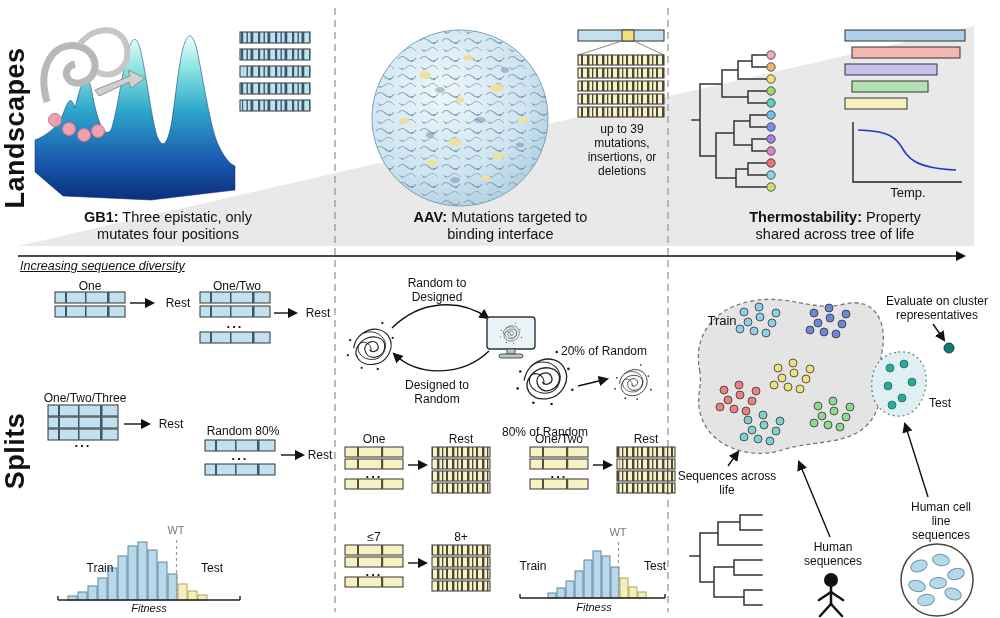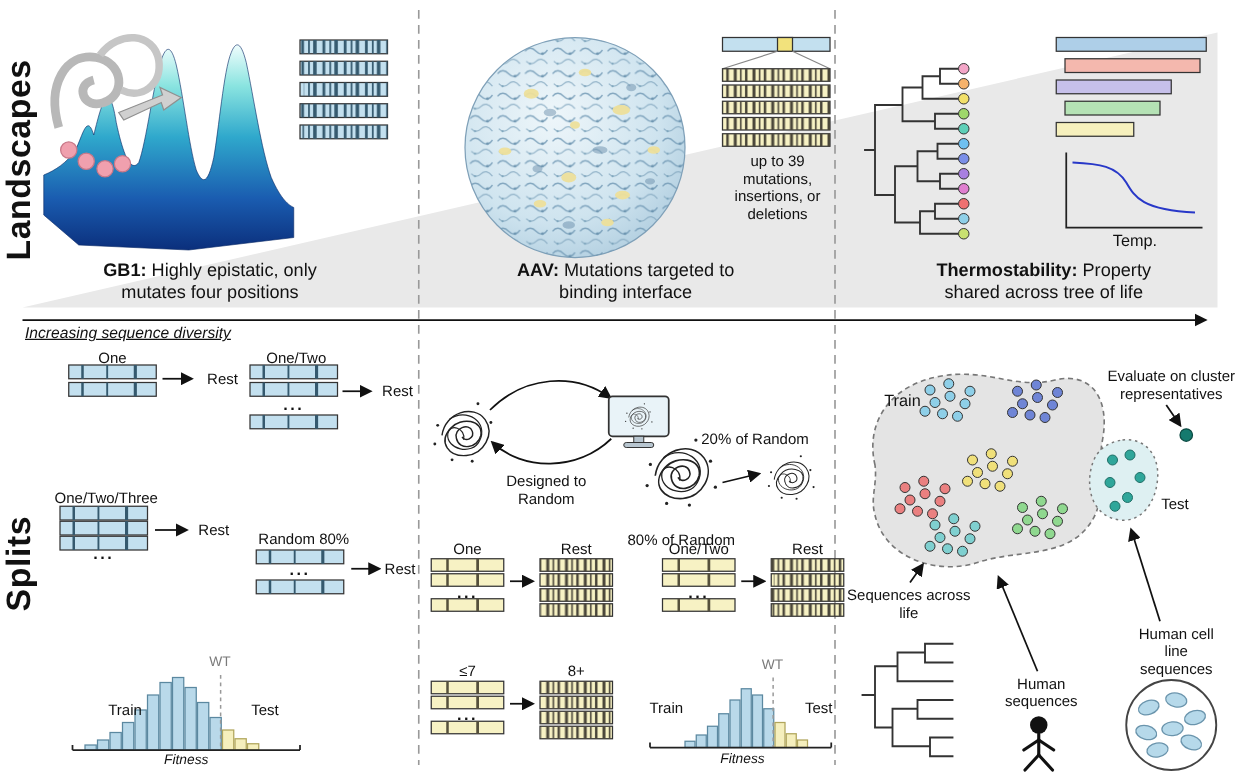--- a/index.html
+++ b/index.html
@@ -394,21 +394,21 @@
       <ellipse cx="926" cy="600" rx="8.5" ry="5.5" transform="rotate(-10 926 600)"></ellipse>
     </g>
   </g>
 </svg>
 
 <div class="t vert" style="left:-74px;top:112px;width:180px;">Landscapes</div>
 <div class="t vert" style="left:-34px;top:435px;width:100px;">Splits</div>
 
 <div class="t s125 it left" style="left:20px;top:259px;width:240px;text-decoration:underline;">Increasing sequence diversity</div>
 
-<div class="t s14" style="left:70px;top:209px;width:196px;"><b>GB1:</b> <span>Highly epistatic, only mutates four positions</span></div>
+<div class="t s14" style="left:70px;top:209px;width:196px;"><b>GB1:</b> <span>Three epistatic, only mutates four positions</span></div>
 <div class="t s14" style="left:393px;top:209px;width:215px;"><b>AAV:</b> <span>Mutations targeted to binding interface</span></div>
 <div class="t s14" style="left:740px;top:209px;width:190px;"><b>Thermostability:</b> <span>Property shared across tree of life</span></div>
 
 <div class="t s12" style="left:578px;top:122px;width:88px;">up to 39 mutations, insertions, or deletions</div>
 <div class="t s13" style="left:878px;top:185px;width:60px;">Temp.</div>
 
 <div class="t s12" style="left:60px;top:279px;width:60px;">One</div>
 <div class="t s12" style="left:158px;top:296px;width:40px;">Rest</div>
 <div class="t s12" style="left:197px;top:279px;width:80px;">One/Two</div>
 <div class="t s12" style="left:298px;top:306px;width:40px;">Rest</div>
@@ -417,20 +417,21 @@
 <div class="t dots" style="left:63px;top:435px;width:40px;">...</div>
 <div class="t s12" style="left:151px;top:417px;width:40px;">Rest</div>
 <div class="t s12" style="left:193px;top:424px;width:100px;">Random 80%</div>
 <div class="t dots" style="left:220px;top:448px;width:40px;">...</div>
 <div class="t s12" style="left:300px;top:448px;width:40px;">Rest</div>
 <div class="t s11 gray" style="left:156px;top:524px;width:40px;">WT</div>
 <div class="t s12" style="left:70px;top:561px;width:60px;">Train</div>
 <div class="t s12" style="left:182px;top:561px;width:60px;">Test</div>
 <div class="t s11 it" style="left:119px;top:602px;width:60px;">Fitness</div>
 
+<div class="t s12" style="left:387px;top:276px;width:100px;">Random to Designed</div>
 <div class="t s12" style="left:387px;top:378px;width:100px;">Designed to Random</div>
 <div class="t s12" style="left:554px;top:344px;width:100px;">20% of Random</div>
 <div class="t s12" style="left:495px;top:425px;width:100px;">80% of Random</div>
 <div class="t s12" style="left:344px;top:432px;width:60px;">One</div>
 <div class="t s12" style="left:431px;top:432px;width:60px;">Rest</div>
 <div class="t s12" style="left:519px;top:432px;width:80px;">One/Two</div>
 <div class="t s12" style="left:616px;top:432px;width:60px;">Rest</div>
 <div class="t dots" style="left:354px;top:466px;width:40px;">...</div>
 <div class="t dots" style="left:539px;top:466px;width:40px;">...</div>
 <div class="t s12" style="left:344px;top:530px;width:60px;">≤7</div>

